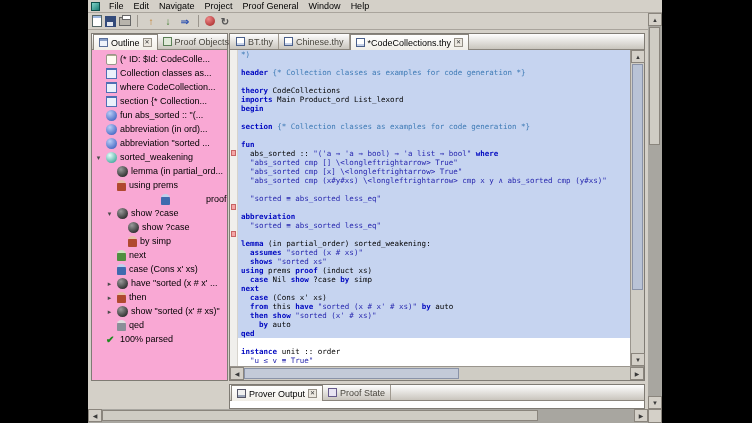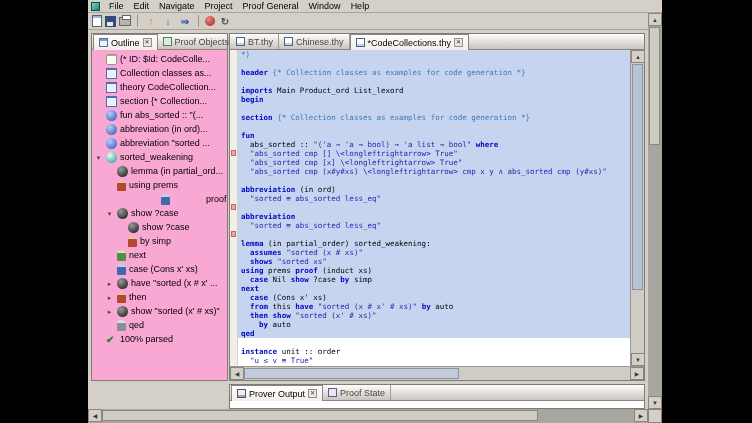--- a/index.html
+++ b/index.html
@@ -172,21 +172,21 @@
               <span class="tlabel">(* ID: $Id: CodeColle...</span>
             </div>
             <div class="trow" style="padding-left: 2px;">
               <span class="texp"></span>
               <span class="ticon ti-doc"></span>
               <span class="tlabel">Collection classes as...</span>
             </div>
             <div class="trow" style="padding-left: 2px;">
               <span class="texp"></span>
               <span class="ticon ti-doc"></span>
-              <span class="tlabel">theory CodeCollection...</span>
+              <span class="tlabel">where CodeCollection...</span>
             </div>
             <div class="trow" style="padding-left: 2px;">
               <span class="texp"></span>
               <span class="ticon ti-doc"></span>
               <span class="tlabel">section {* Collection...</span>
             </div>
             <div class="trow" style="padding-left: 2px;">
               <span class="texp"></span>
               <span class="ticon ti-ball-blue"></span>
               <span class="tlabel">fun abs_sorted :: "(...</span>
@@ -294,32 +294,32 @@
           <div class="gutter" id="gutter">
               <div class="gmark" style="top: 100px;"></div>
               <div class="gmark" style="top: 154px;"></div>
               <div class="gmark" style="top: 181px;"></div>
             </div>
           <div class="code" id="code-lines">
               <div class="cl proc"><span class="tc">*)</span></div>
               <div class="cl proc"></div>
               <div class="cl proc"><span class="tk">header</span><span class="tp"> </span><span class="tc">{* Collection classes as examples for code generation *}</span></div>
               <div class="cl proc"></div>
+              <div class="cl proc"><span class="tk">theory</span><span class="tp"> CodeCollections</span></div>
               <div class="cl proc"><span class="tk">imports</span><span class="tp"> Main Product_ord List_lexord</span></div>
               <div class="cl proc"><span class="tk">begin</span></div>
               <div class="cl proc"></div>
               <div class="cl proc"><span class="tk">section</span><span class="tp"> </span><span class="tc">{* Collection classes as examples for code generation *}</span></div>
               <div class="cl proc"></div>
               <div class="cl proc"><span class="tk">fun</span></div>
               <div class="cl proc"><span class="tp">  abs_sorted :: </span><span class="ts">"('a ⇒ 'a ⇒ bool) ⇒ 'a list ⇒ bool"</span><span class="tp"> </span><span class="tk">where</span></div>
               <div class="cl proc"><span class="tp">  </span><span class="ts">"abs_sorted cmp [] \&lt;longleftrightarrow&gt; True"</span></div>
               <div class="cl proc"><span class="tp">  </span><span class="ts">"abs_sorted cmp [x] \&lt;longleftrightarrow&gt; True"</span></div>
               <div class="cl proc"><span class="tp">  </span><span class="ts">"abs_sorted cmp (x#y#xs) \&lt;longleftrightarrow&gt; cmp x y ∧ abs_sorted cmp (y#xs)"</span></div>
               <div class="cl proc"></div>
-              <div class="cl proc"><span class="tk">abbreviation</span><span class="tp"> (in ord)</span></div>
               <div class="cl proc"><span class="tp">  </span><span class="ts">"sorted ≡ abs_sorted less_eq"</span></div>
               <div class="cl proc"></div>
               <div class="cl proc"><span class="tk">abbreviation</span></div>
               <div class="cl proc"><span class="tp">  </span><span class="ts">"sorted ≡ abs_sorted less_eq"</span></div>
               <div class="cl proc"></div>
               <div class="cl proc"><span class="tk">lemma</span><span class="tp"> (in partial_order) sorted_weakening:</span></div>
               <div class="cl proc"><span class="tp">  </span><span class="tk">assumes</span><span class="tp"> </span><span class="ts">"sorted (x # xs)"</span></div>
               <div class="cl proc"><span class="tp">  </span><span class="tk">shows</span><span class="tp"> </span><span class="ts">"sorted xs"</span></div>
               <div class="cl proc"><span class="tk">using</span><span class="tp"> prems </span><span class="tk">proof</span><span class="tp"> (induct xs)</span></div>
               <div class="cl proc"><span class="tp">  </span><span class="tk">case</span><span class="tp"> Nil </span><span class="tk">show</span><span class="tp"> ?case </span><span class="tk">by</span><span class="tp"> simp</span></div>

